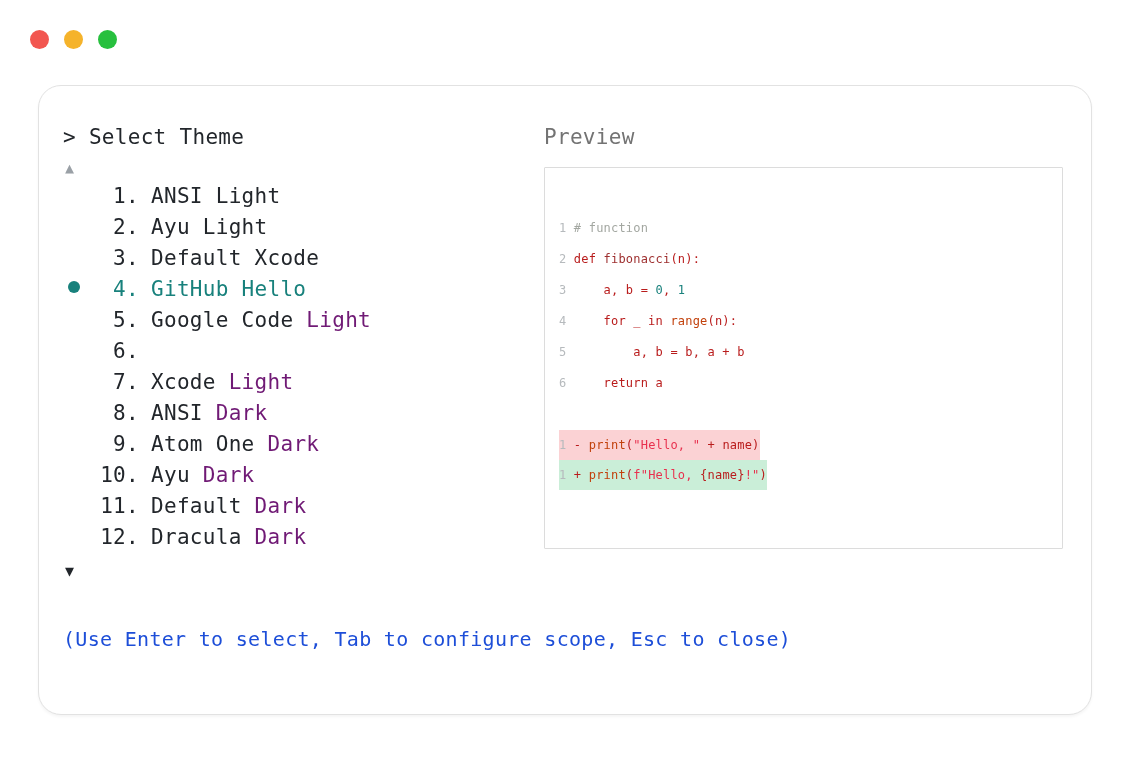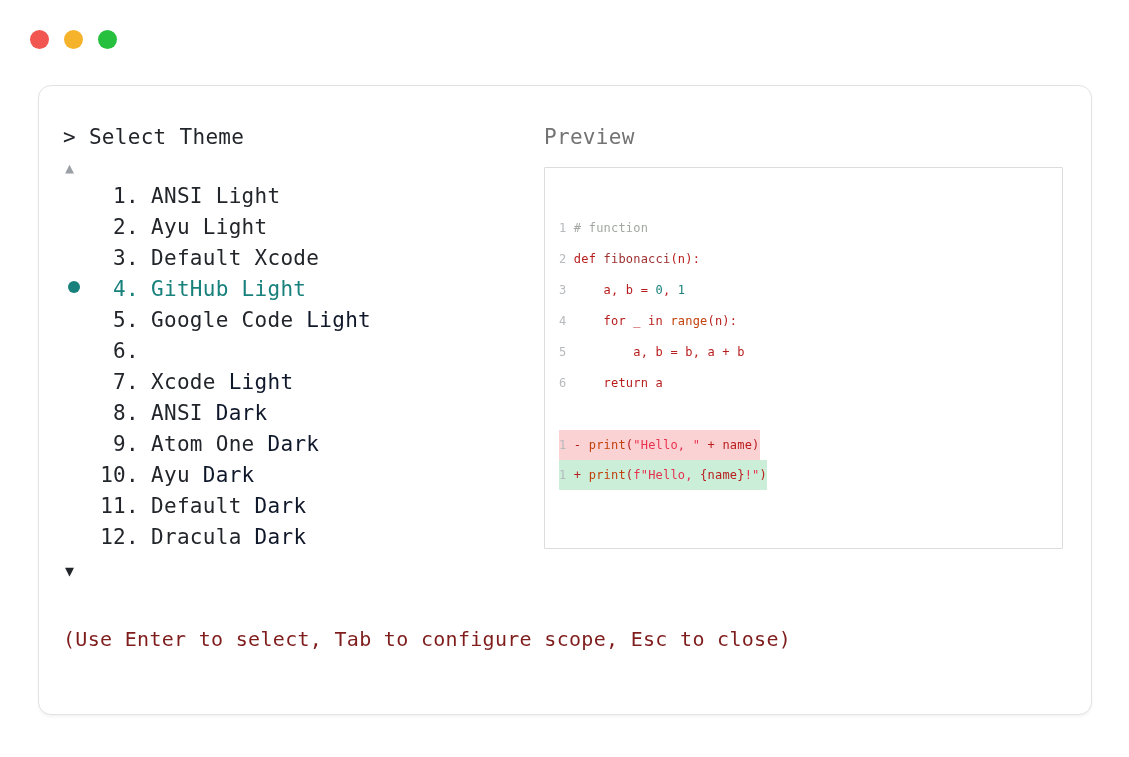--- a/index.html
+++ b/index.html
@@ -37,21 +37,21 @@
 
   
   .card {
     position: absolute;
     left: 38px;
     top: 85px;
     width: 1054px;
     height: 630px;
     box-sizing: border-box;
     border: 1.5px solid #e2e2e2;
-    border-radius: 13px;
+    border-radius: 23px;
     background: #ffffff;
     box-shadow: 0 2px 3px rgba(0,0,0,0.045);
   }
 
   .card-inner {
     position: absolute;
     left: 0; top: 0;
     width: 100%;
     height: 100%;
   }
@@ -117,36 +117,36 @@
     width: 46px;
     flex: 0 0 46px;
     text-align: right;
     color: #22262b;
   }
   .name-cell {
     margin-left: 12px;
     color: #22262b;
   }
   .variant {
-    color: #0f172a;
+    color: #701a75;
   }
   .theme-row.selected .idx-cell,
   .theme-row.selected .dot-cell,
   .theme-row.selected .name-cell,
   .theme-row.selected .variant {
     color: #18817c;
   }
 
   .hint {
     position: absolute;
     left: 24px;
     top: 540px;
     font-size: 20px;
     line-height: 26px;
-    color: #7f1d1d;
+    color: #1d4ed8;
     letter-spacing: 0.3px;
     white-space: pre;
   }
 
   
   .right-col {
     position: absolute;
     left: 505px;
     top: 38px;
     width: 525px;
@@ -219,21 +219,21 @@
     <div class="left-col">
 
       <div class="prompt-line"><span class="prompt-caret">&gt;</span> <span>Select Theme</span></div>
 
       <div class="scroll-arrow up">▲</div>
 
       <div class="theme-list">
           <div class="theme-row"><span class="bullet-cell"></span><span class="idx-cell">1.</span><span class="name-cell">ANSI Light</span></div>
           <div class="theme-row"><span class="bullet-cell"></span><span class="idx-cell">2.</span><span class="name-cell">Ayu Light</span></div>
           <div class="theme-row"><span class="bullet-cell"></span><span class="idx-cell">3.</span><span class="name-cell">Default Xcode</span></div>
-          <div class="theme-row selected"><span class="bullet-cell"><span class="bullet" style="background: rgb(24, 129, 124);"></span></span><span class="idx-cell">4.</span><span class="name-cell">GitHub Light</span></div>
+          <div class="theme-row selected"><span class="bullet-cell"><span class="bullet" style="background: rgb(24, 129, 124);"></span></span><span class="idx-cell">4.</span><span class="name-cell">GitHub Hello</span></div>
           <div class="theme-row"><span class="bullet-cell"></span><span class="idx-cell">5.</span><span class="name-cell">Google Code</span><span class="variant"> Light</span></div>
           <div class="theme-row"><span class="bullet-cell"></span><span class="idx-cell">6.</span></div>
           <div class="theme-row"><span class="bullet-cell"></span><span class="idx-cell">7.</span><span class="name-cell">Xcode</span><span class="variant"> Light</span></div>
           <div class="theme-row"><span class="bullet-cell"></span><span class="idx-cell">8.</span><span class="name-cell">ANSI</span><span class="variant"> Dark</span></div>
           <div class="theme-row"><span class="bullet-cell"></span><span class="idx-cell">9.</span><span class="name-cell">Atom One</span><span class="variant"> Dark</span></div>
           <div class="theme-row"><span class="bullet-cell"></span><span class="idx-cell">10.</span><span class="name-cell">Ayu</span><span class="variant"> Dark</span></div>
           <div class="theme-row"><span class="bullet-cell"></span><span class="idx-cell">11.</span><span class="name-cell">Default</span><span class="variant"> Dark</span></div>
           <div class="theme-row"><span class="bullet-cell"></span><span class="idx-cell">12.</span><span class="name-cell">Dracula</span><span class="variant"> Dark</span></div>
         </div>
 

